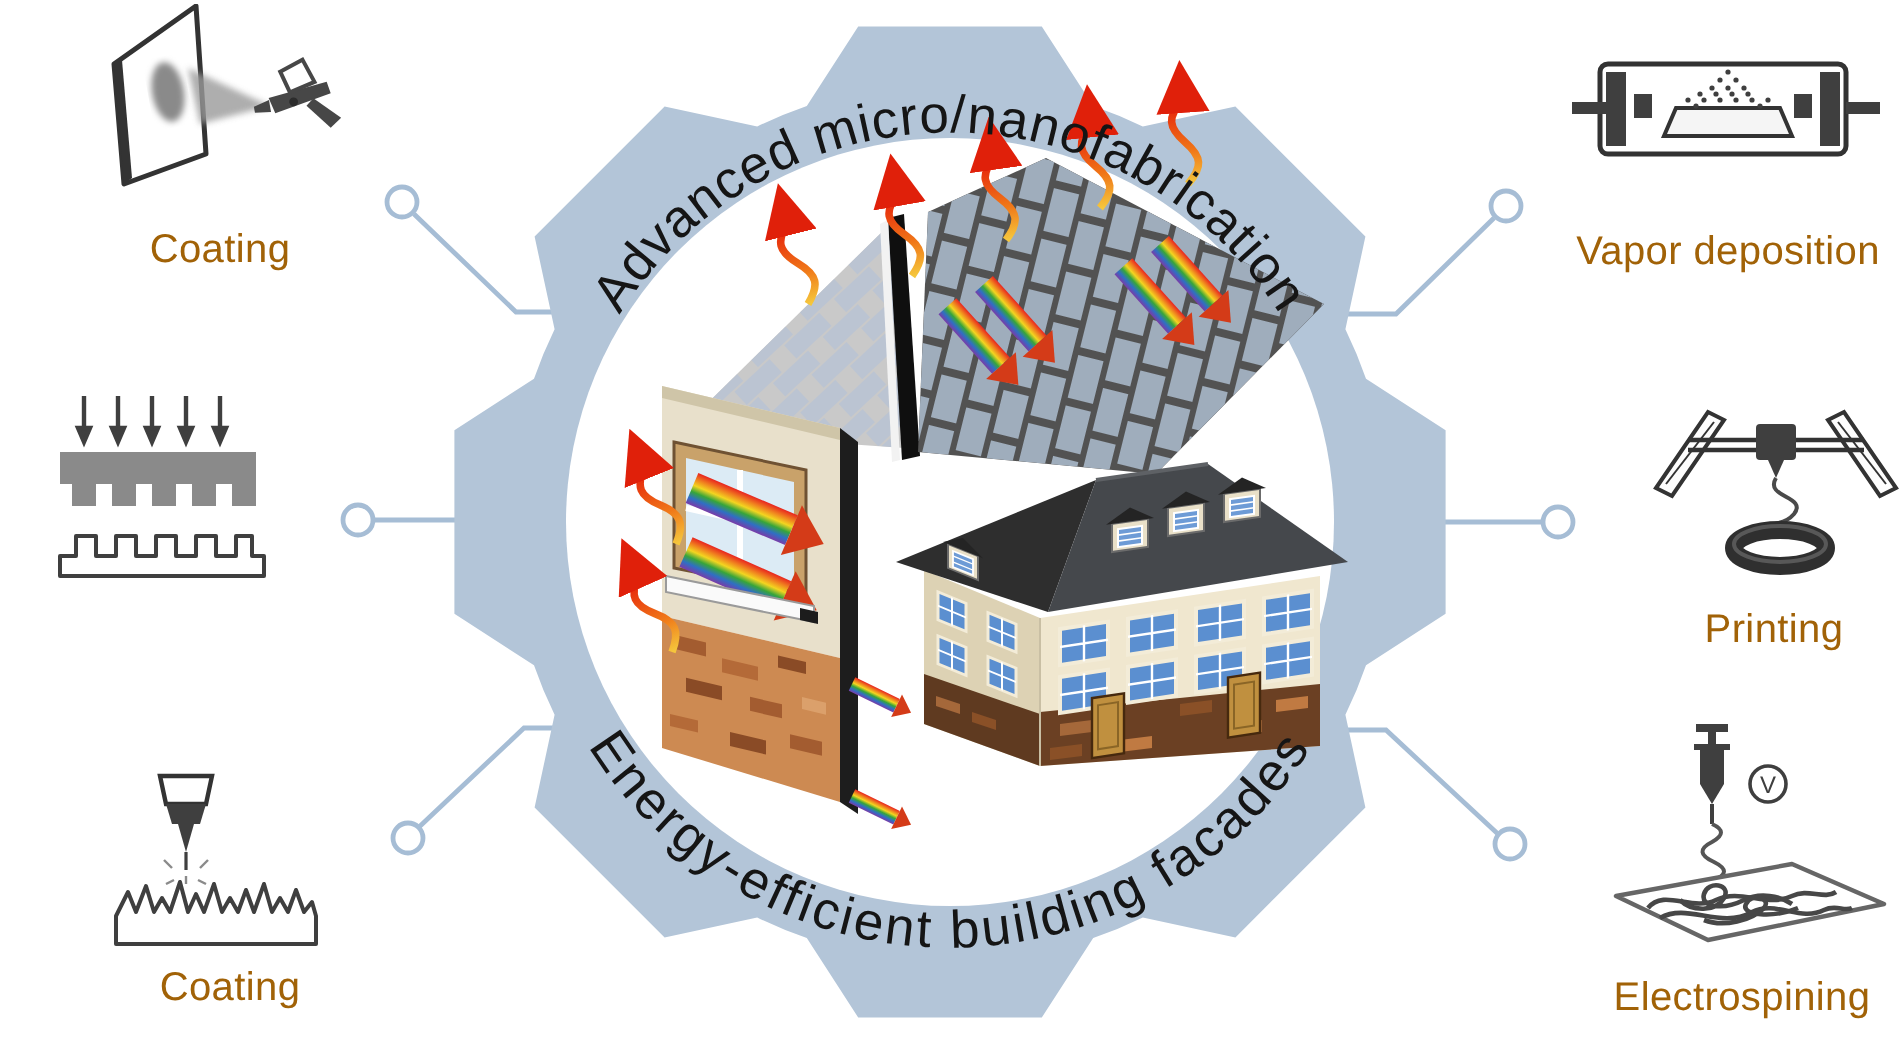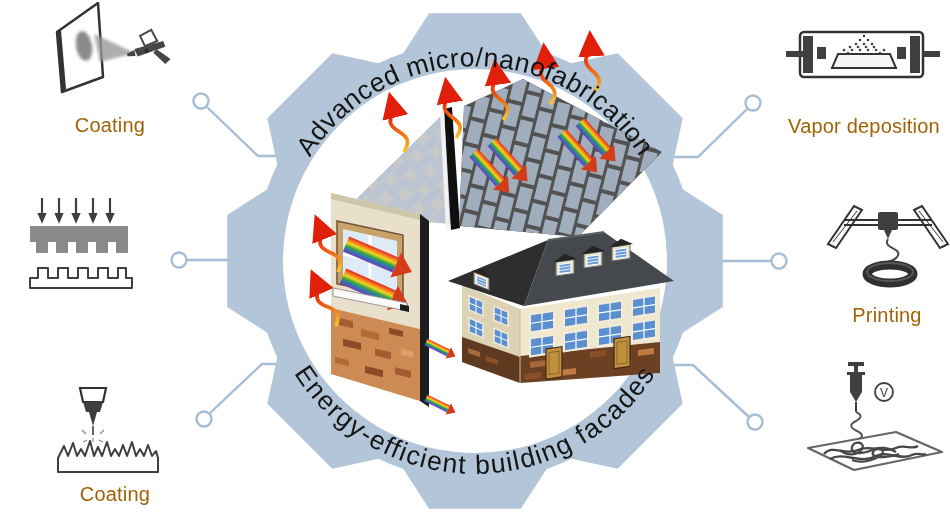--- a/index.html
+++ b/index.html
@@ -368,14 +368,15 @@
   </g>
   <path d="M56,52 q9,4 0,9 q-10,5 1,10 q10,5 0,9 q-8,4 0,8" fill="none" stroke="#555555" stroke-width="2"></path>
   <polygon points="8,88 96,72 142,92 54,110" fill="#ffffff" stroke="#666666" stroke-width="2.2" stroke-linejoin="round"></polygon>
   <g fill="none" stroke="#474747" stroke-width="2.3">
     <path d="M24,94 c8,-10 22,2 34,-4 c12,-6 26,4 38,-2 c8,-4 16,2 22,-2"></path>
     <path d="M30,99 c14,-8 30,6 46,-3 c12,-6 24,5 36,-1 c6,-3 10,1 14,-1"></path>
     <path d="M40,90 c6,6 18,6 22,-1 c4,-7 -8,-9 -10,-2 c-2,7 10,8 20,3 c8,-4 18,-2 24,2"></path>
     <path d="M52,100 c10,4 24,0 30,-6 c4,-5 -6,-8 -9,-2 c-3,6 14,7 26,2"></path>
   </g>
 </svg>
+<div class="method-label" style="left:791px;top:488px;width:160px">Electrospining</div>
 
 </div>
 
 </body></html>

